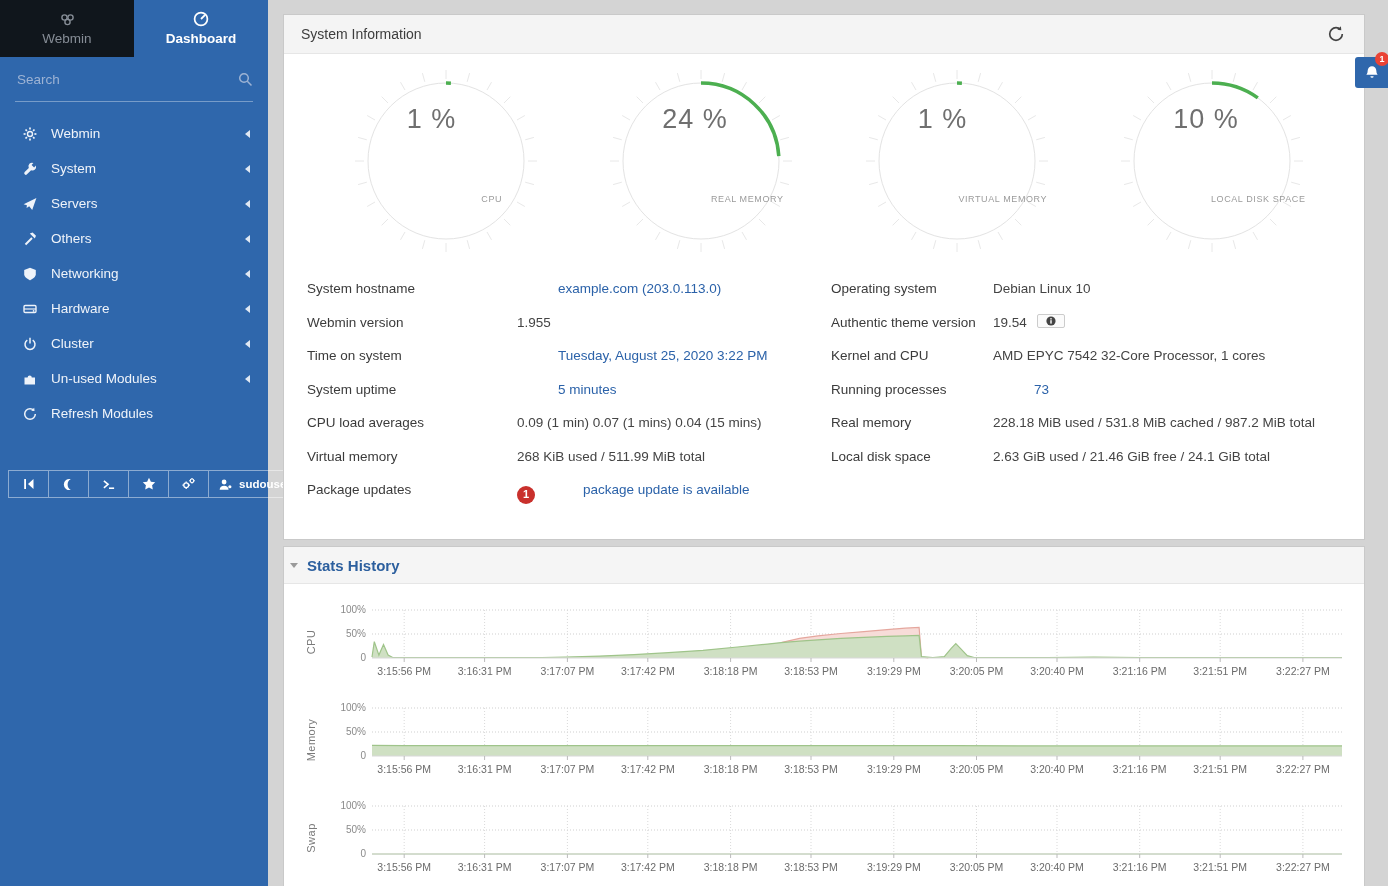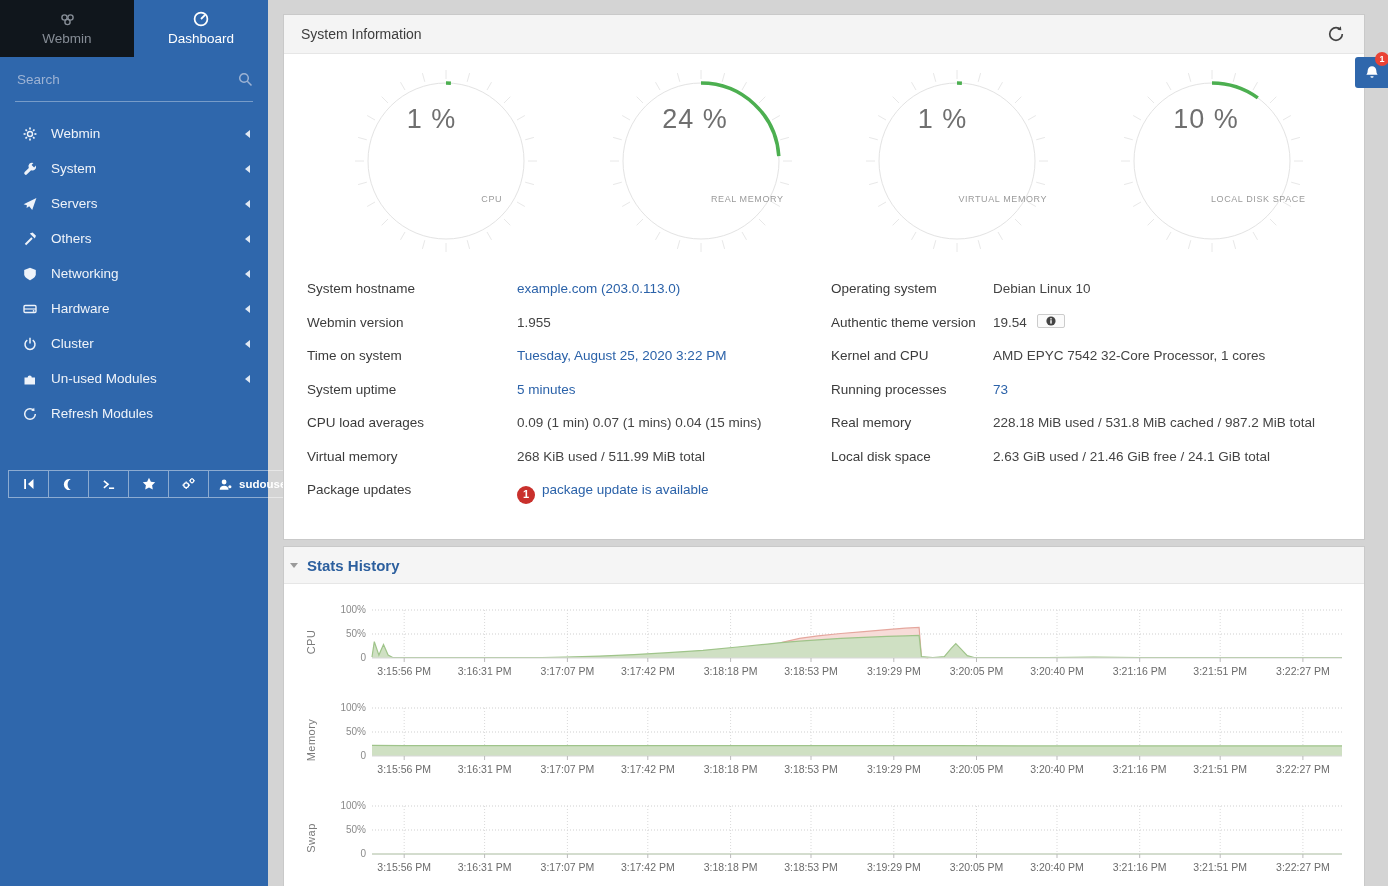--- a/index.html
+++ b/index.html
@@ -7,21 +7,21 @@
     width:1388px;height:886px;overflow:hidden;position:relative;
     background:#d4d4d4;
     font-family:"Liberation Sans","DejaVu Sans",sans-serif;
     -webkit-font-smoothing:antialiased;
   }
   
   #sidebar{position:absolute;left:0;top:0;width:268px;height:886px;background:#2f67ac;}
   .tabs{display:flex;height:57px;}
   .tab{width:134px;display:flex;flex-direction:column;align-items:center;justify-content:center;gap:4px;cursor:pointer;}
   .tab-webmin{background:#10161c;color:#868d96;}
-  .tab-dashboard{background:#2f67ac;color:#fff;font-weight:normal;}
+  .tab-dashboard{background:#2f67ac;color:#fff;font-weight:bold;}
   .tab span{font-size:13.5px;}
   .search-row{height:44px;display:flex;align-items:center;margin:0 15px;border-bottom:1px solid rgba(255,255,255,.35);}
   .search-row input{flex:1;background:transparent;border:none;outline:none;color:#e8eef7;font-size:13.5px;font-family:inherit;}
   .search-row input::placeholder{color:#9db3d4;}
   .menu{padding-top:14px;}
   .menu-item{height:35px;display:flex;align-items:center;padding:0 18px 0 22px;color:#f0f4fa;font-size:13.5px;cursor:pointer;}
   .menu-item .mi-icon{width:16px;margin-right:13px;display:flex;justify-content:center;}
   .menu-item .mi-label{flex:1;}
   .caret-left{width:0;height:0;border-top:4px solid transparent;border-bottom:4px solid transparent;border-right:5px solid rgba(255,255,255,.85);}
   .toolbar{position:absolute;left:8px;top:470px;display:flex;border:1px solid rgba(255,255,255,.45);}
@@ -38,21 +38,21 @@
   
   .gauges{display:flex;justify-content:space-around;padding:12px 24px 0 34px;}
   .gauge{position:relative;width:190px;height:190px;}
   .gauge-svg{position:absolute;left:0;top:0;}
   .gauge-value{position:absolute;left:56px;top:38px;font-size:27px;color:#6f6f6f;letter-spacing:1px;}
   .gauge-label{position:absolute;left:141px;top:128px;transform:translateX(-50%);font-size:9px;letter-spacing:.6px;color:#9b9b9b;white-space:nowrap;}
   
   .info-table{display:grid;grid-template-columns:210px 314px 162px 1fr;margin:16px 20px 0 23px;font-size:13.5px;align-items:start;}
   .cell{padding:7px 14px 7px 0;color:#3b3b3b;line-height:1.45;}
   .cell.value{color:#444;}
-  a.link{color:#2b62a9;text-decoration:none;cursor:pointer;}
+  a.link{color:#2b62a9;text-decoration:none;cursor:pointer;margin-left:41px;}
   .info-btn{margin-left:10px;padding:1px 8px;background:#fbfbfb;border:1px solid #ccc;border-radius:2px;cursor:pointer;display:inline-flex;align-items:center;vertical-align:1px;}
   .pkg-badge{display:inline-flex;width:18px;height:18px;border-radius:50%;background:#c9302c;color:#fff;font-size:11px;font-weight:bold;align-items:center;justify-content:center;margin-right:7px;vertical-align:-4px;}
   
   #panel-stats{top:546px;height:420px;}
   .stats-header{height:36px;background:#f5f5f5;border-bottom:1px solid #e6e6e6;display:flex;align-items:center;gap:9px;padding:0 6px;cursor:pointer;}
   .stats-title{font-size:15px;font-weight:bold;color:#2c5f9e;}
   .caret-down{width:0;height:0;border-left:4px solid transparent;border-right:4px solid transparent;border-top:5px solid #9a9a9a;}
   .charts{padding:16px 0 0 16px;}
   .chart-row{display:flex;margin-bottom:14px;}
   .chart-ylabel{width:22px;display:flex;align-items:center;justify-content:center;}

